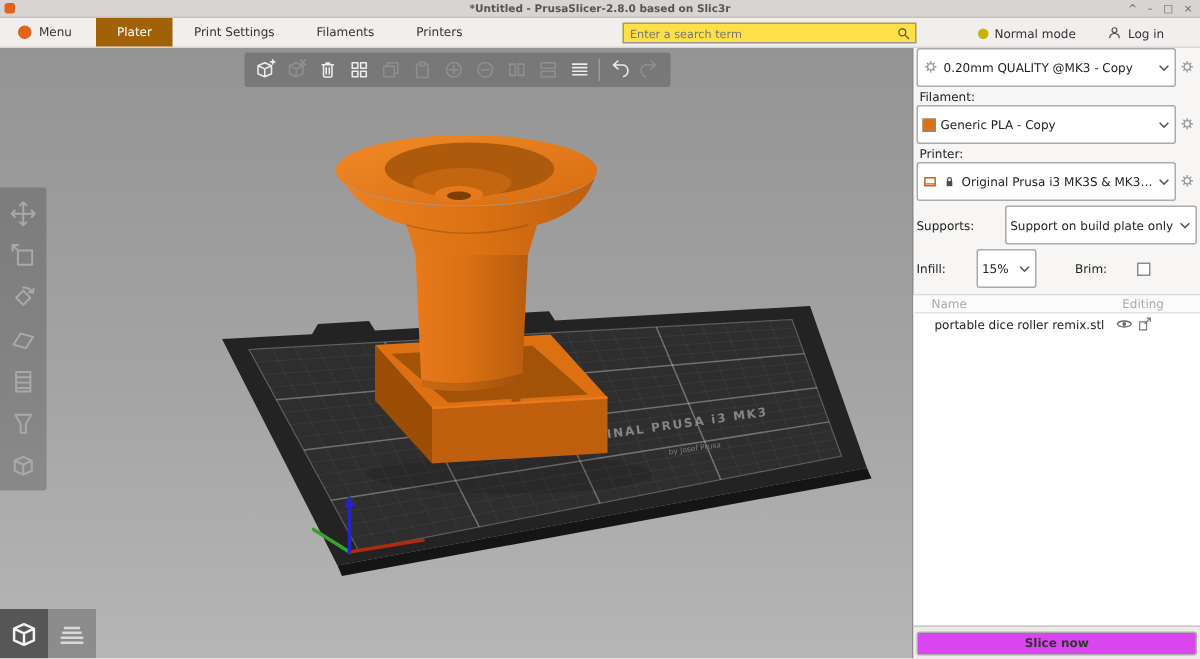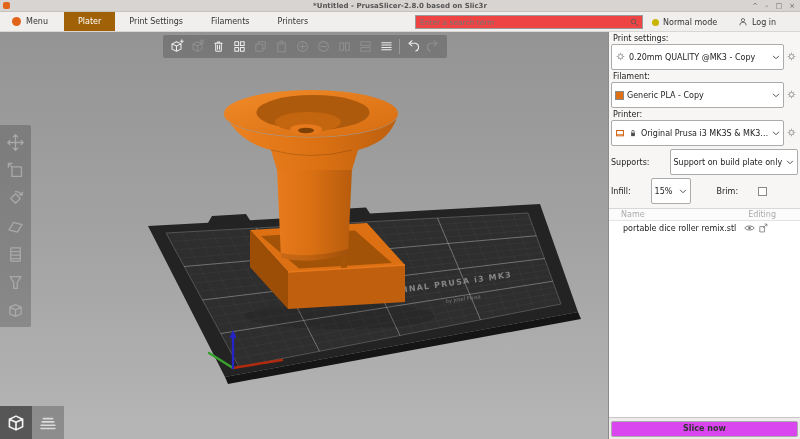--- a/index.html
+++ b/index.html
@@ -16,21 +16,21 @@
   .winbtns span { cursor:default; }
 
   
   .menubar { height:20px; background:#F1EFEE; display:flex; align-items:center; position:relative;
     font-size:8px; color:#333; border-bottom:1px solid #D9D6D4; }
   .menu-group { display:flex; align-items:center; gap:5px; margin-left:12px; }
   .menu-logo { width:9px; height:9px; border-radius:50%; }
   .tabs { display:flex; align-items:center; height:100%; margin-left:16px; }
   .tab { height:100%; display:flex; align-items:center; padding:0 14px; cursor:pointer; color:#333; }
   .tab.active { background:#a16207; color:#fff; }
-  .searchbox { position:absolute; left:415px; top:3px; width:228px; height:14px; background:#ef4444;
+  .searchbox { position:absolute; left:415px; top:3px; width:196px; height:14px; background:#fde047;
     border:1px solid #9a9a9a; display:flex; align-items:center; }
   .searchbox input { border:none; outline:none; flex:1; font-size:7.5px; padding:0 4px; color:#333;
     font-family:inherit; background:transparent; }
   .searchbox svg { width:9px; height:9px; margin-right:3px; }
   .mode-group { position:absolute; left:652px; top:0; height:20px; display:flex; align-items:center; gap:4px; }
   .mode-dot { width:7px; height:7px; border-radius:50%; }
   .login-group { position:absolute; left:738px; top:0; height:20px; display:flex; align-items:center; gap:4px; }
 
   
   .main { flex:1; display:flex; min-height:0; }
@@ -362,21 +362,20 @@
           </div>
           <div class="vb">
             <svg viewBox="0 0 16 16">
               <path d="M3,12 h10 M3,9.6 h10 M3.8,7.2 h8.4 M4.6,4.8 h6.8"></path>
             </svg>
           </div>
         </div>
     </div>
 
     <div class="sidebar">
-      <div class="side-label">Print settings:</div>
       <div class="combo-row">
         <div class="combo">
           <span class="gicon">
             <svg viewBox="0 0 16 16">
                 <circle cx="8" cy="8" r="3"></circle>
                 <path d="M8,2.5 V4.5 M8,11.5 V13.5 M2.5,8 H4.5 M11.5,8 H13.5 M4.2,4.2 L5.6,5.6 M10.4,10.4 L11.8,11.8 M11.8,4.2 L10.4,5.6 M5.6,10.4 L4.2,11.8"></path>
               </svg>
           </span>
           <span class="ctext">0.20mm QUALITY @MK3 - Copy</span>
           <svg class="chev" viewBox="0 0 9 6">

